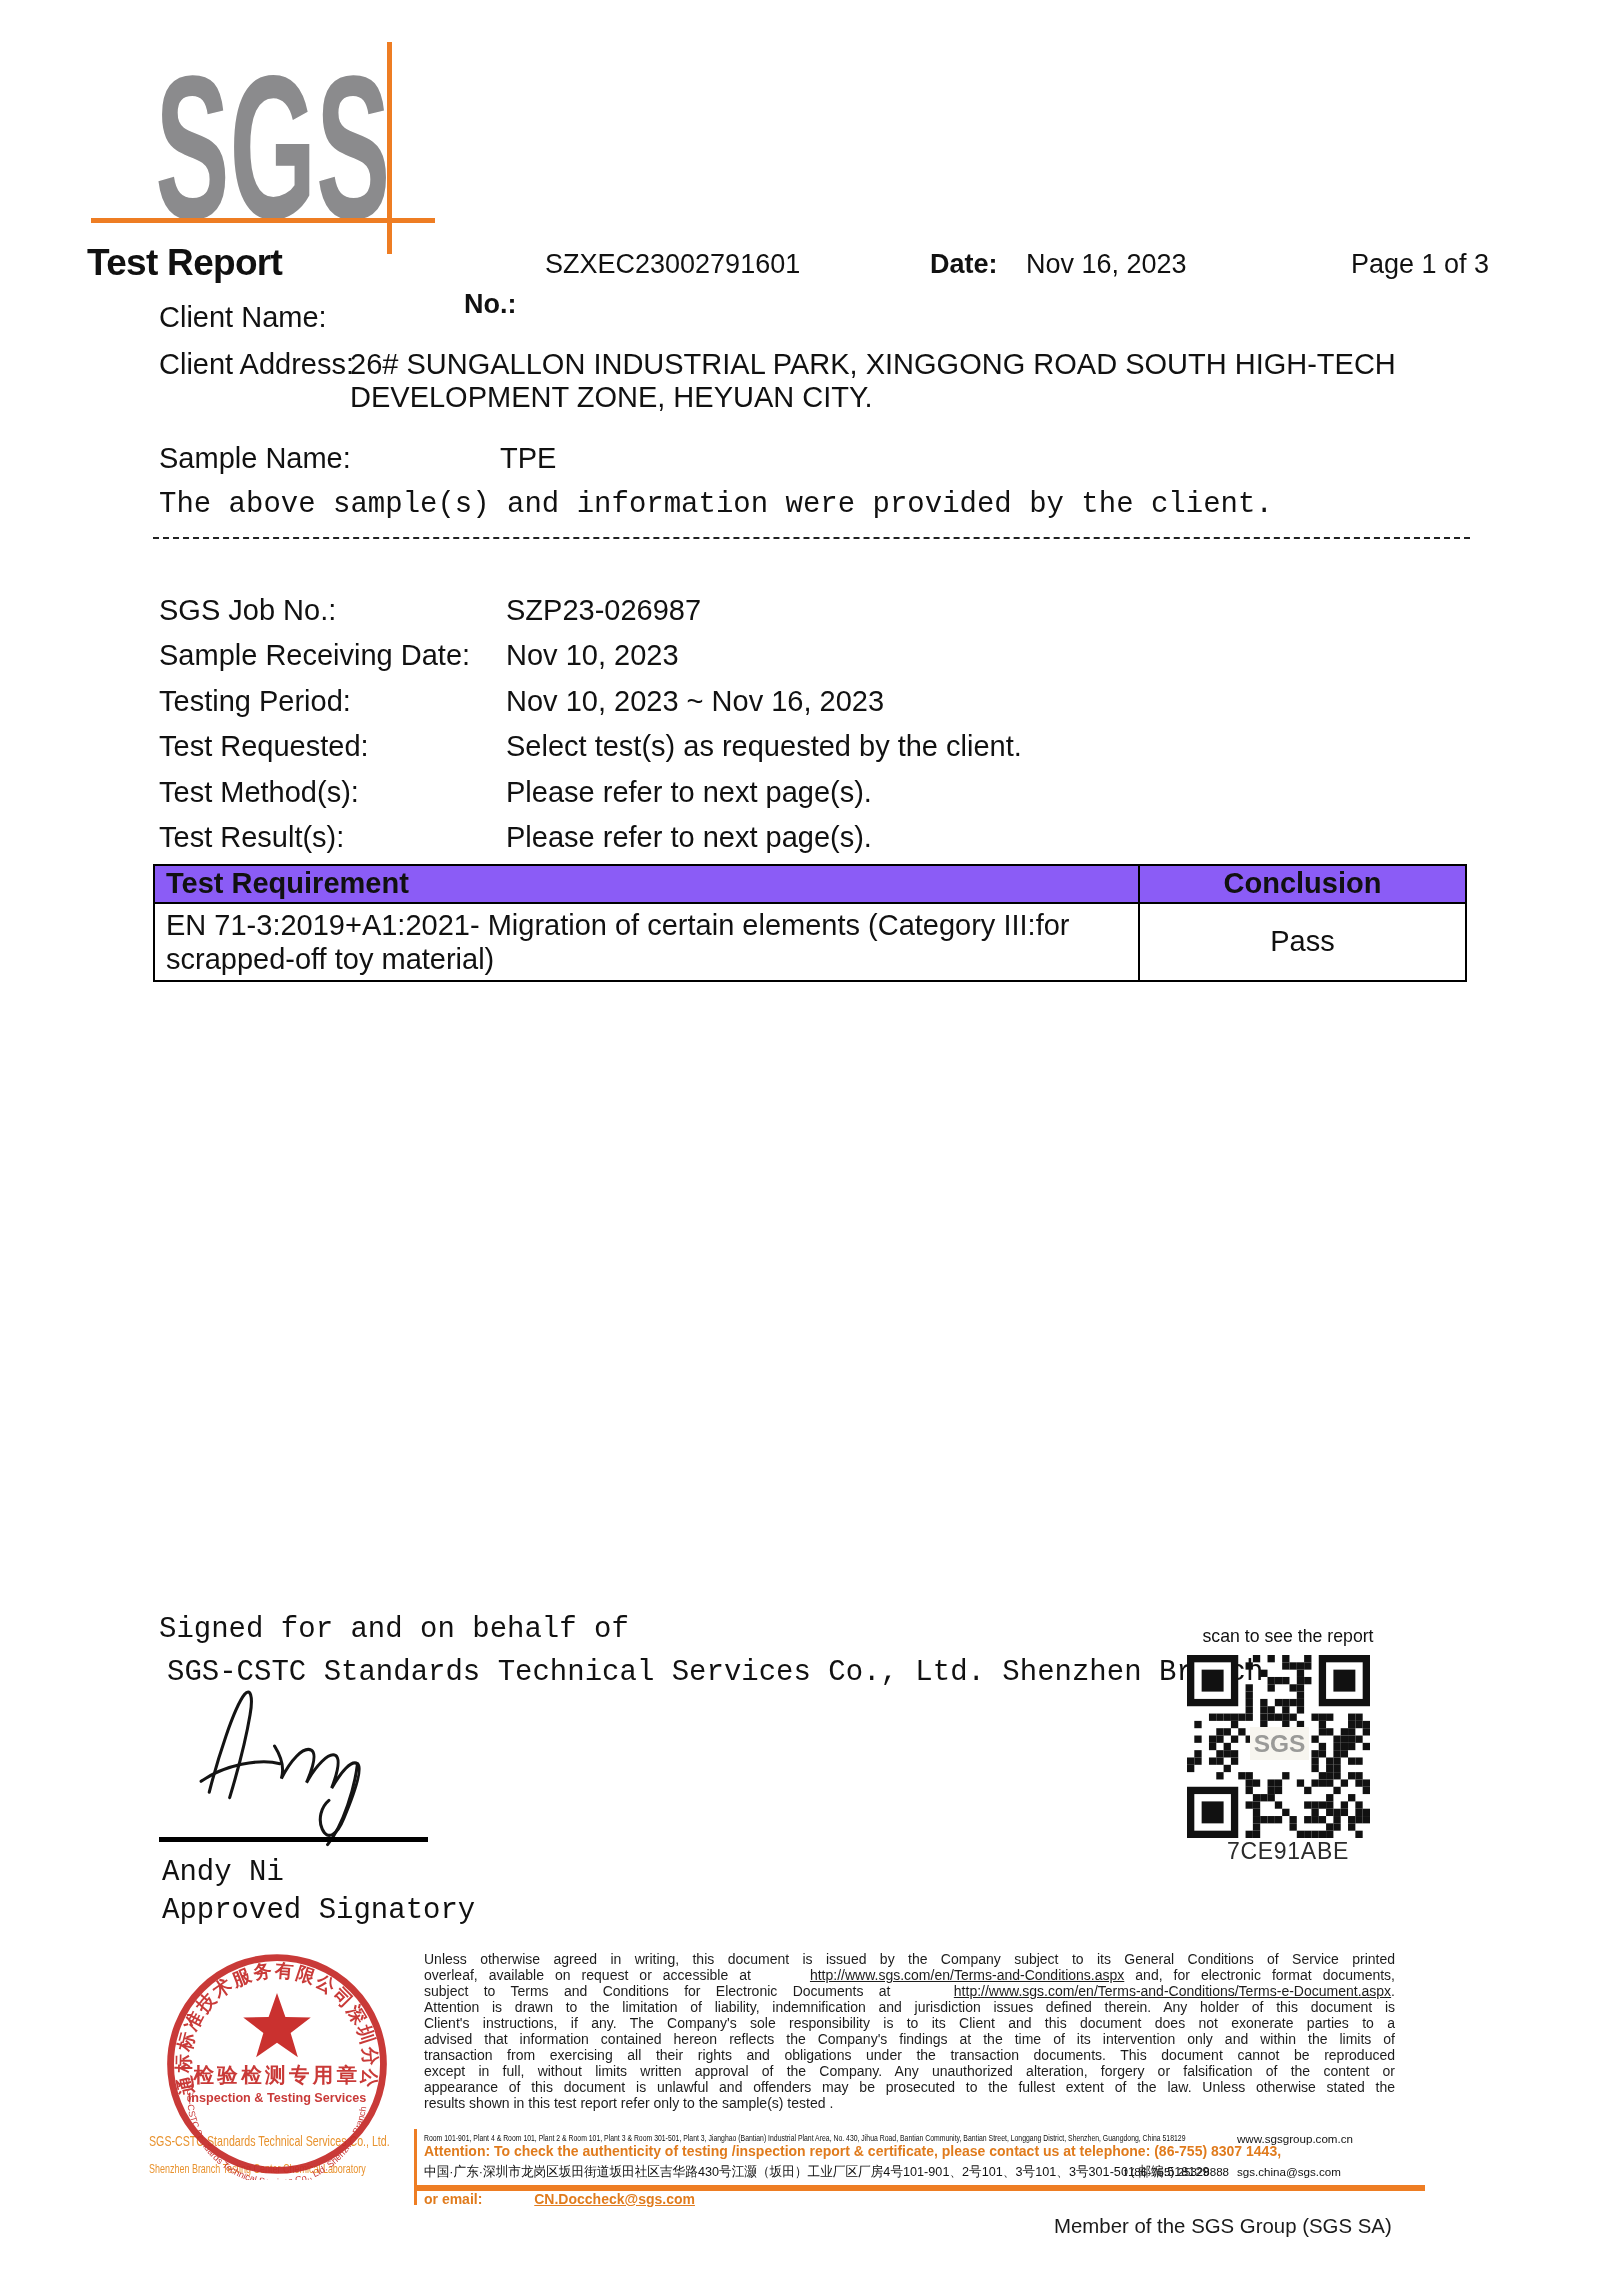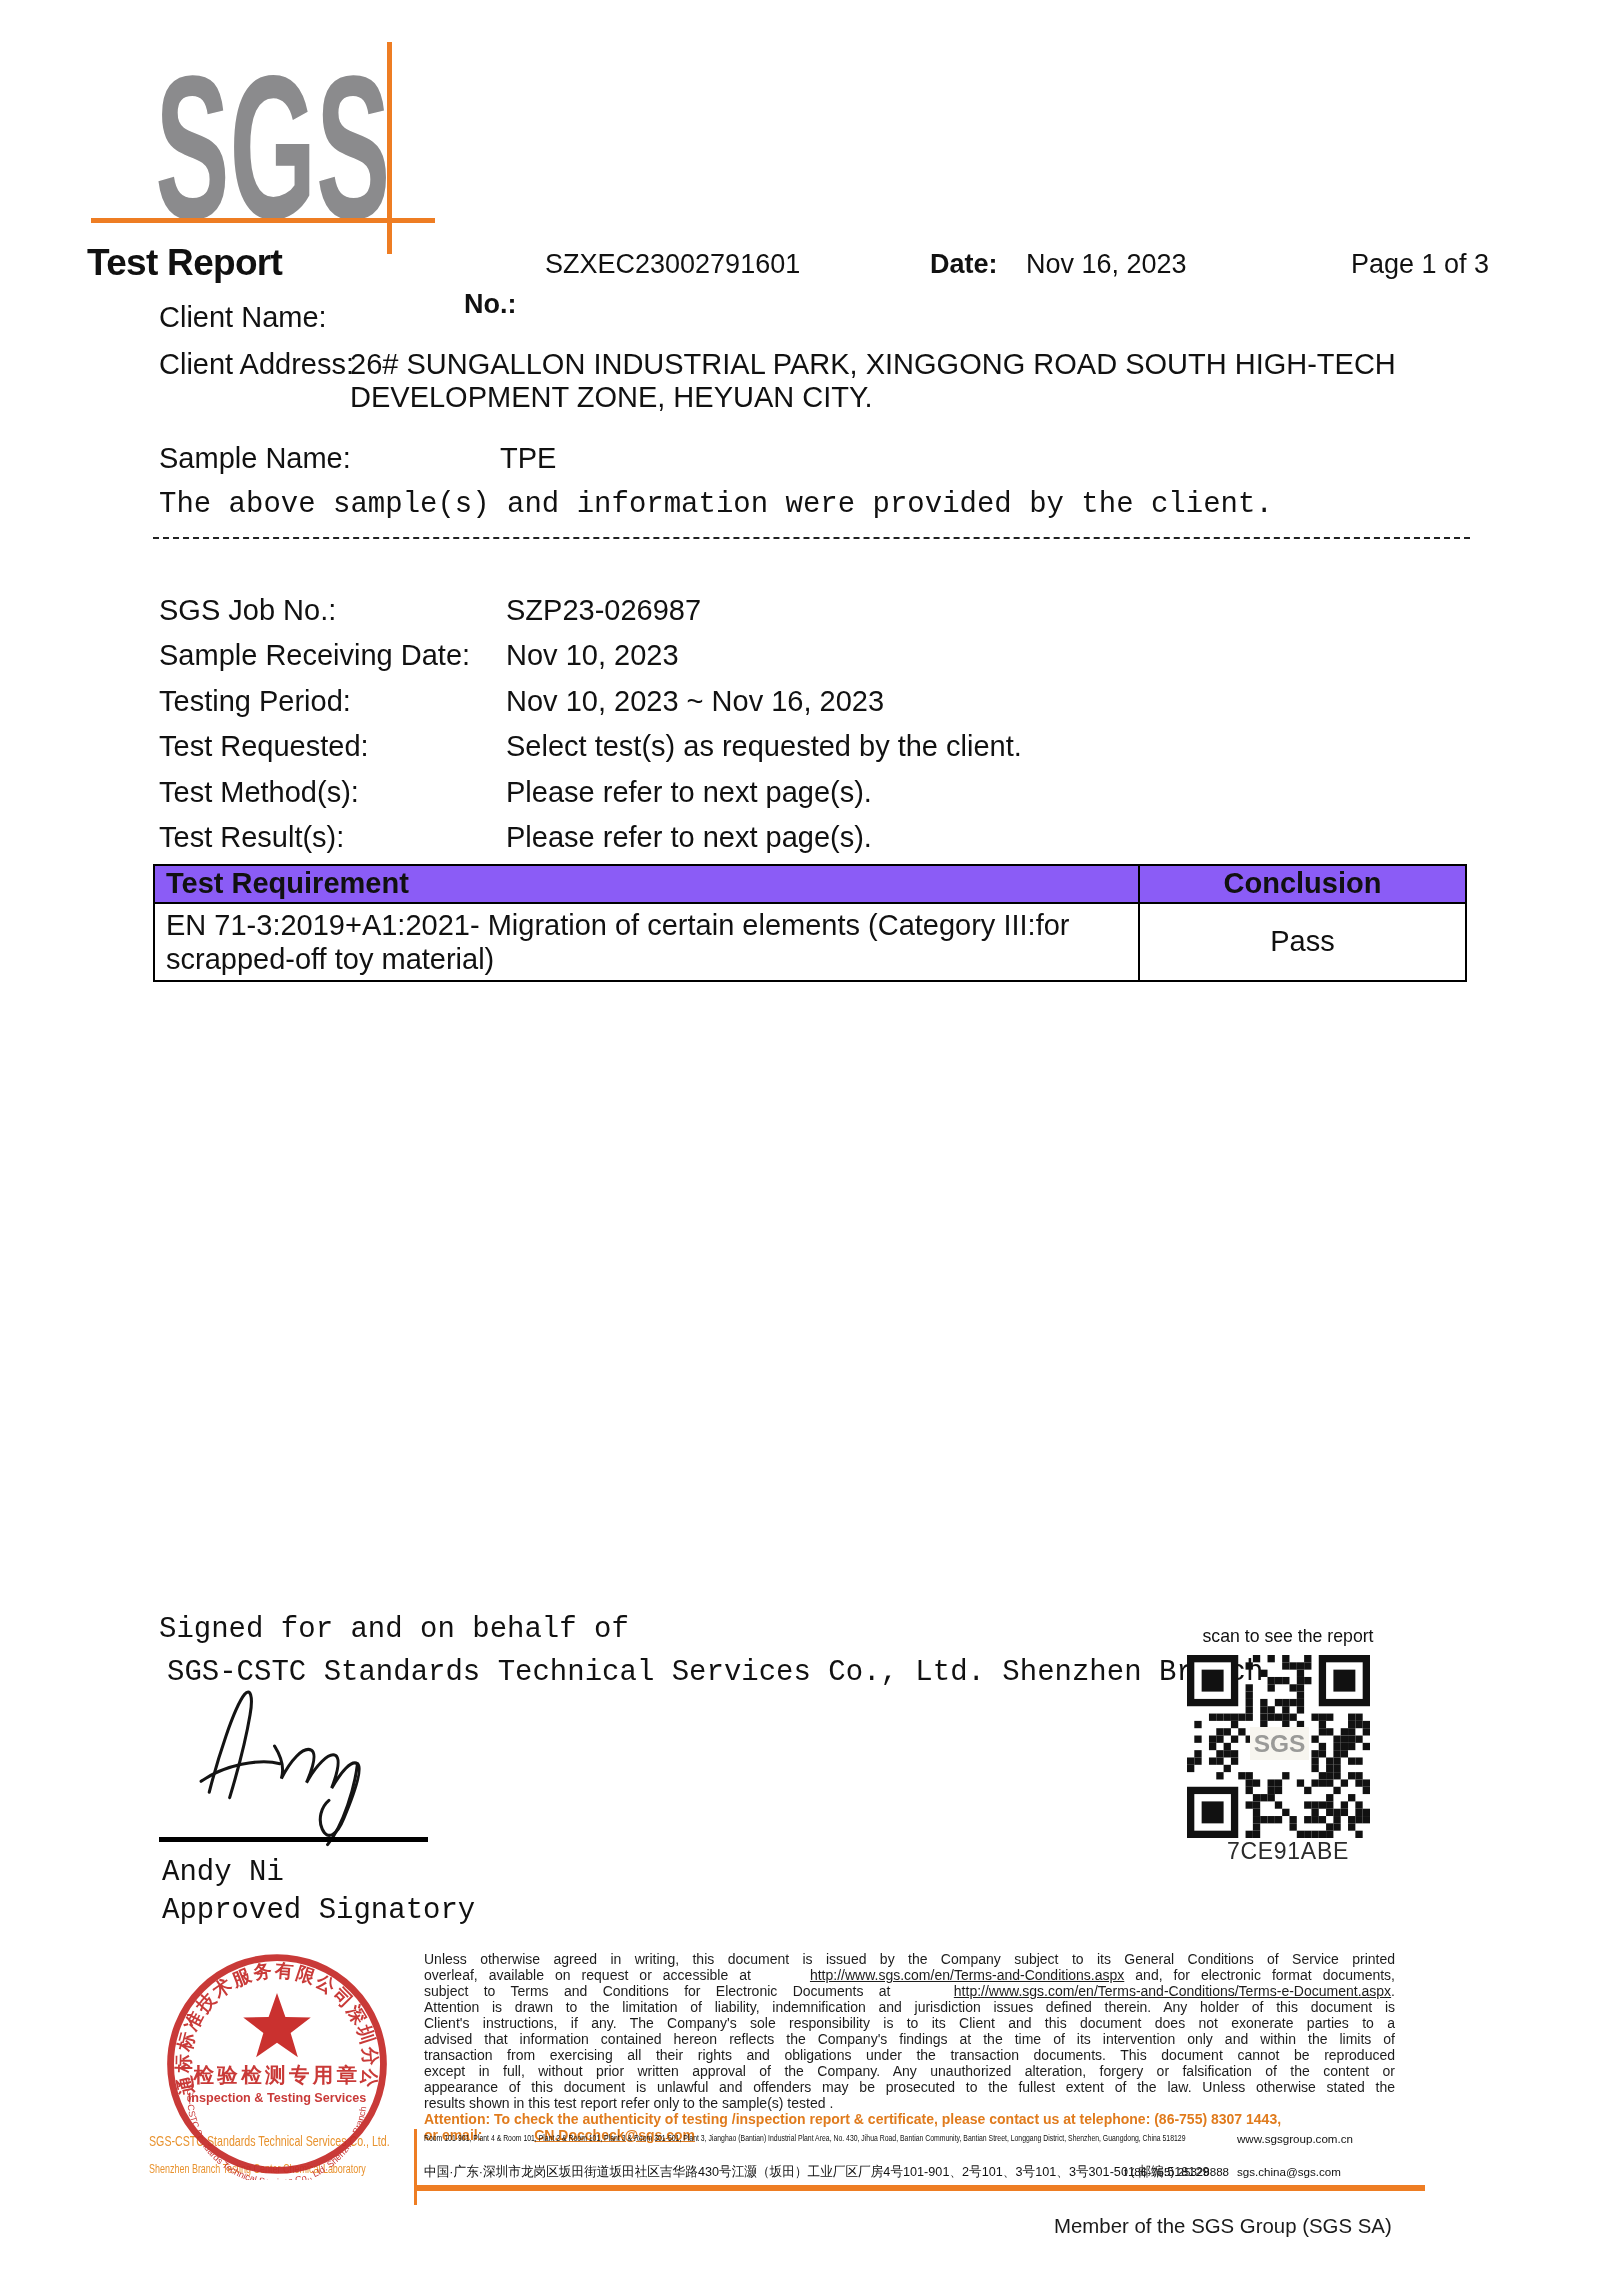--- a/index.html
+++ b/index.html
@@ -26,21 +26,21 @@
   .sig-line{background:#000;}
   
   .qr-caption{font-size:17.7px;text-align:center;}
   .qr-code-text{font-size:23px;color:#2b2b2b;text-align:center;letter-spacing:0.7px;}
   .qr-center{position:absolute;left:1250px;top:1727px;width:59px;height:33px;background:#f7f5ef;
              display:flex;align-items:center;justify-content:center;font-size:24.5px;font-weight:bold;color:#9a9a98;}
   
   .disc{position:absolute;left:424px;top:1951px;width:971px;font-size:14px;line-height:16px;color:#1c1c1c;}
   .dline{text-align:justify;text-align-last:justify;white-space:normal;}
   .dline.last{text-align-last:left;}
-  .att{color:#e07b1d;font-weight:bold;}
+  .att{color:#e07b1d;font-weight:bold;margin-top:32px;}
   .ulink{text-decoration:underline;padding-left:48px;}
   .brand{color:#e8922e;transform-origin:0 50%;}
   .addr-tiny{font-size:8.2px;transform:scaleX(.84);transform-origin:0 50%;}
   .addr-cn{font-size:13.6px;transform:scaleX(.93);transform-origin:0 50%;}
   .addr-right{font-size:11.6px;}
   .member{font-size:20.4px;color:#1a1a1a;}
   .oline{background:#ee7d23;}
 </style>
 </head>
 <body>
@@ -332,21 +332,21 @@
   </svg>
 
   <div class="disc">
     <div class="dline">Unless otherwise agreed in writing, this document is issued by the Company subject to its General Conditions of Service printed</div>
     <div class="dline"><span>overleaf, available on request or accessible at </span><span class="ulink">http://www.sgs.com/en/Terms-and-Conditions.aspx</span><span> and, for electronic format documents,</span></div>
     <div class="dline"><span>subject to Terms and Conditions for Electronic Documents at </span><span class="ulink">http://www.sgs.com/en/Terms-and-Conditions/Terms-e-Document.aspx</span><span>.</span></div>
     <div class="dline">Attention is drawn to the limitation of liability, indemnification and jurisdiction issues defined therein. Any holder of this document is</div>
     <div class="dline">Client's instructions, if any. The Company's sole responsibility is to its Client and this document does not exonerate parties to a</div>
     <div class="dline">advised that information contained hereon reflects the Company's findings at the time of its intervention only and within the limits of</div>
     <div class="dline">transaction from exercising all their rights and obligations under the transaction documents. This document cannot be reproduced</div>
-    <div class="dline">except in full, without prior written approval of the Company. Any unauthorized alteration, forgery or falsification of the content or</div>
+    <div class="dline">except in full, without limits written approval of the Company. Any unauthorized alteration, forgery or falsification of the content or</div>
     <div class="dline">appearance of this document is unlawful and offenders may be prosecuted to the fullest extent of the law. Unless otherwise stated the</div>
     <div class="dline last">results shown in this test report refer only to the sample(s) tested .</div>
     <div class="dline last att">Attention: To check the authenticity of testing /inspection report &amp; certificate, please contact us at telephone: (86-755) 8307 1443,</div>
     <div class="dline last att"><span>or email: </span><span class="ulink">CN.Doccheck@sgs.com</span></div>
   </div>
 
   <div class="abs oline" style="left:414px;top:2129px;width:3.4px;height:76px;"></div>
   <div class="abs addr-tiny" style="left:424px;top:2135px;">Room 101-901, Plant 4 &amp; Room 101, Plant 2 &amp; Room 101, Plant 3 &amp; Room 301-501, Plant 3, Jianghao (Bantian) Industrial Plant Area, No. 430, Jihua Road, Bantian Community, Bantian Street, Longgang District, Shenzhen, Guangdong, China 518129</div>
   <div class="abs addr-right" style="left:1237px;top:2133px;">www.sgsgroup.com.cn</div>
   <div class="abs addr-cn" style="left:424px;top:2165px;">中国·广东·深圳市龙岗区坂田街道坂田社区吉华路430号江灏（坂田）工业厂区厂房4号101-901、2号101、3号101、3号301-501  邮编:518129</div>

